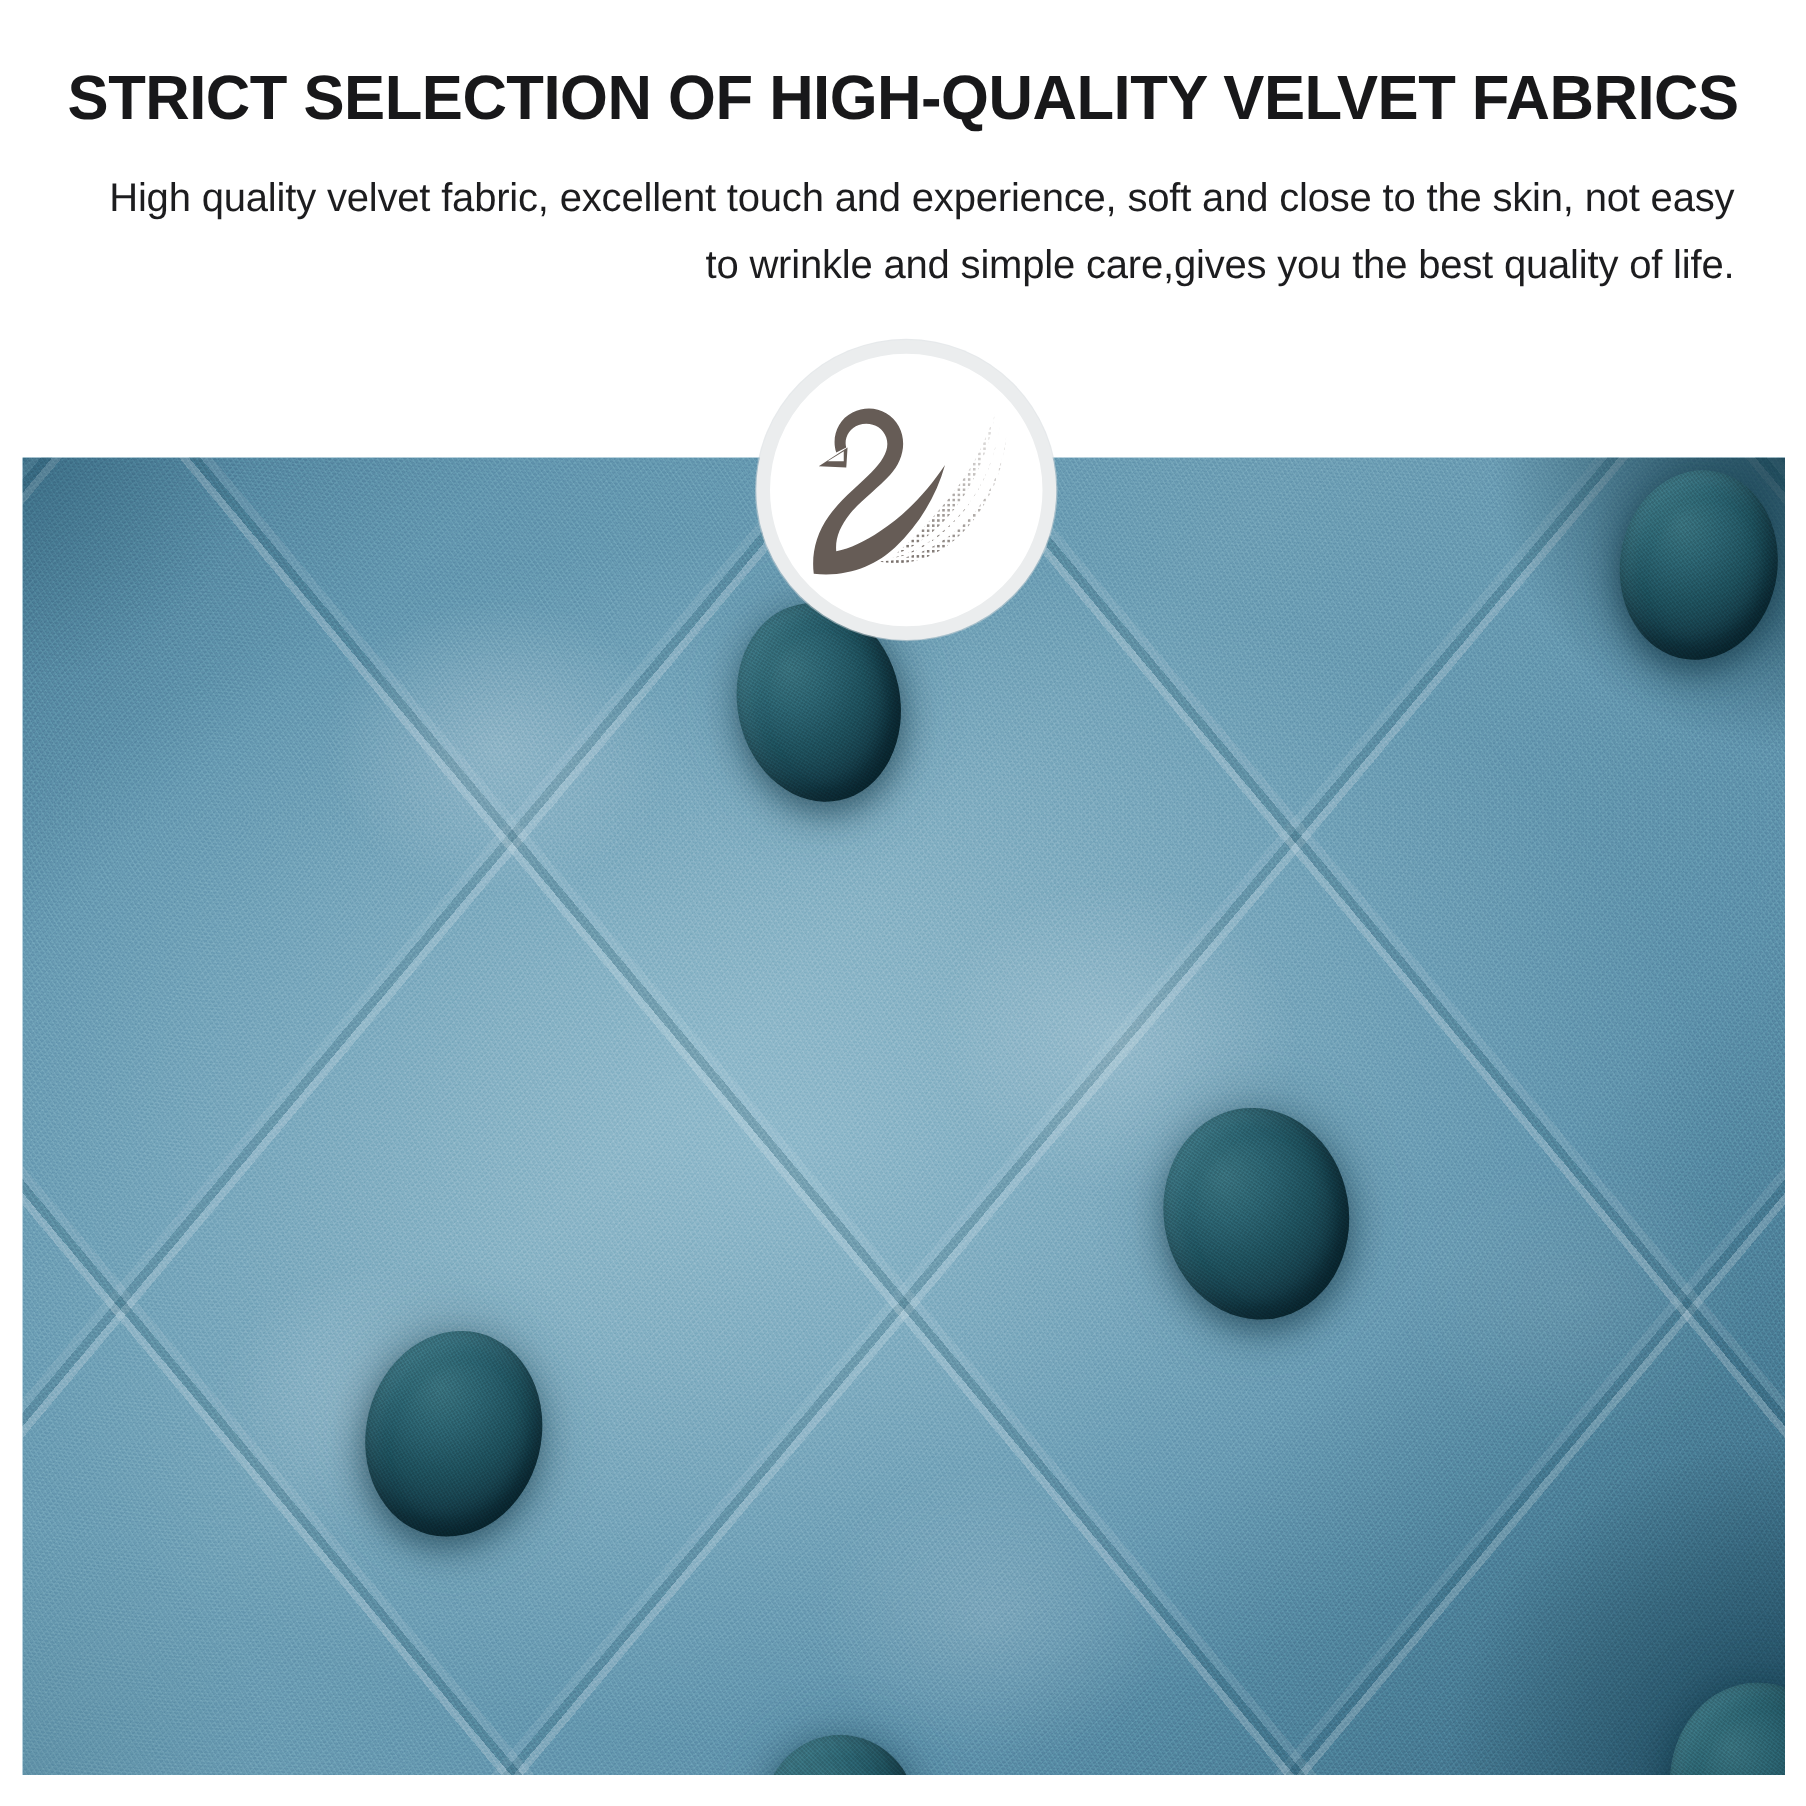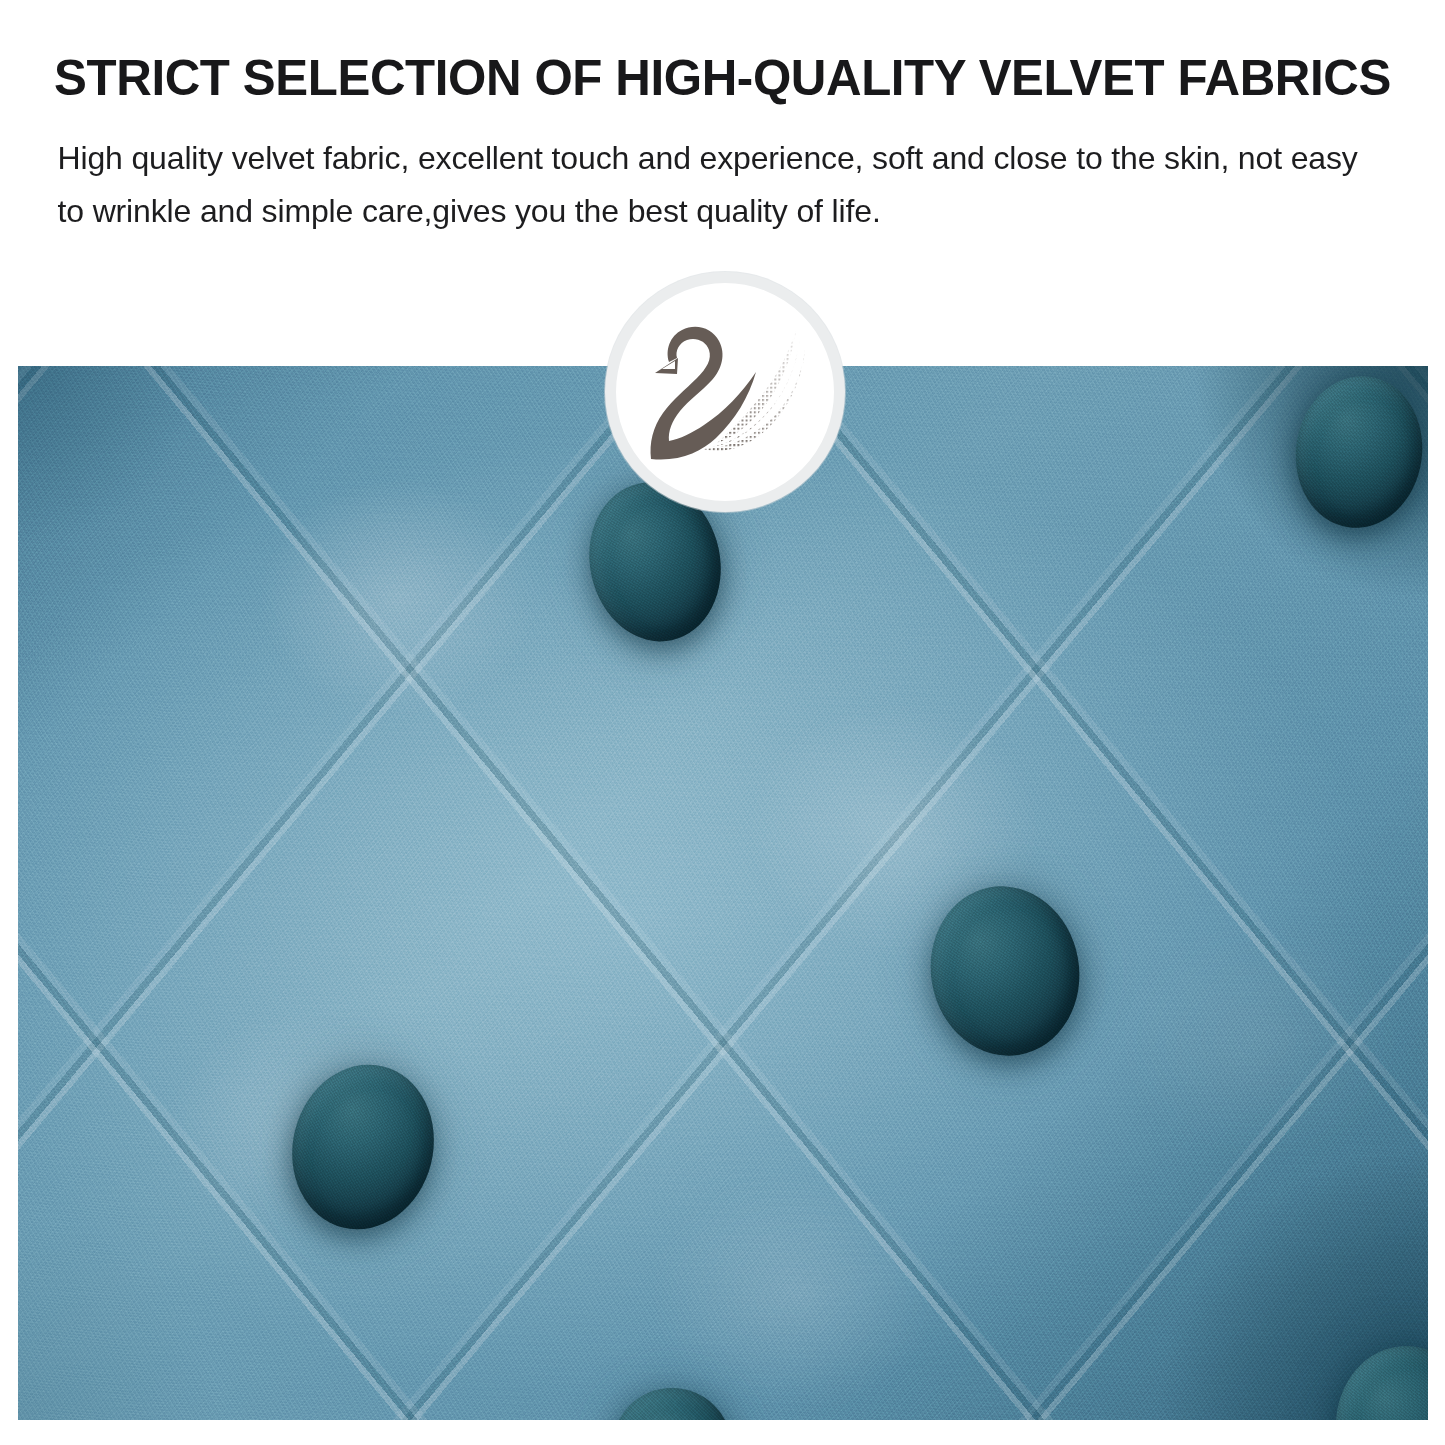--- a/index.html
+++ b/index.html
@@ -29,21 +29,21 @@
     color: #18181a;
     transform: scaleX(0.985);
     white-space: nowrap;
   }
   .subhead {
     position: absolute;
     left: 50%;
     transform: translateX(-50%);
     top: 132px;
     width: 1330px;
-    text-align: left;
+    text-align: right;
     font-size: 32px;
     line-height: 53px;
     font-weight: 400;
     color: #1d1d1f;
     letter-spacing: -0.15px;
   }
 
   
   .photo-frame {
     position: absolute;

